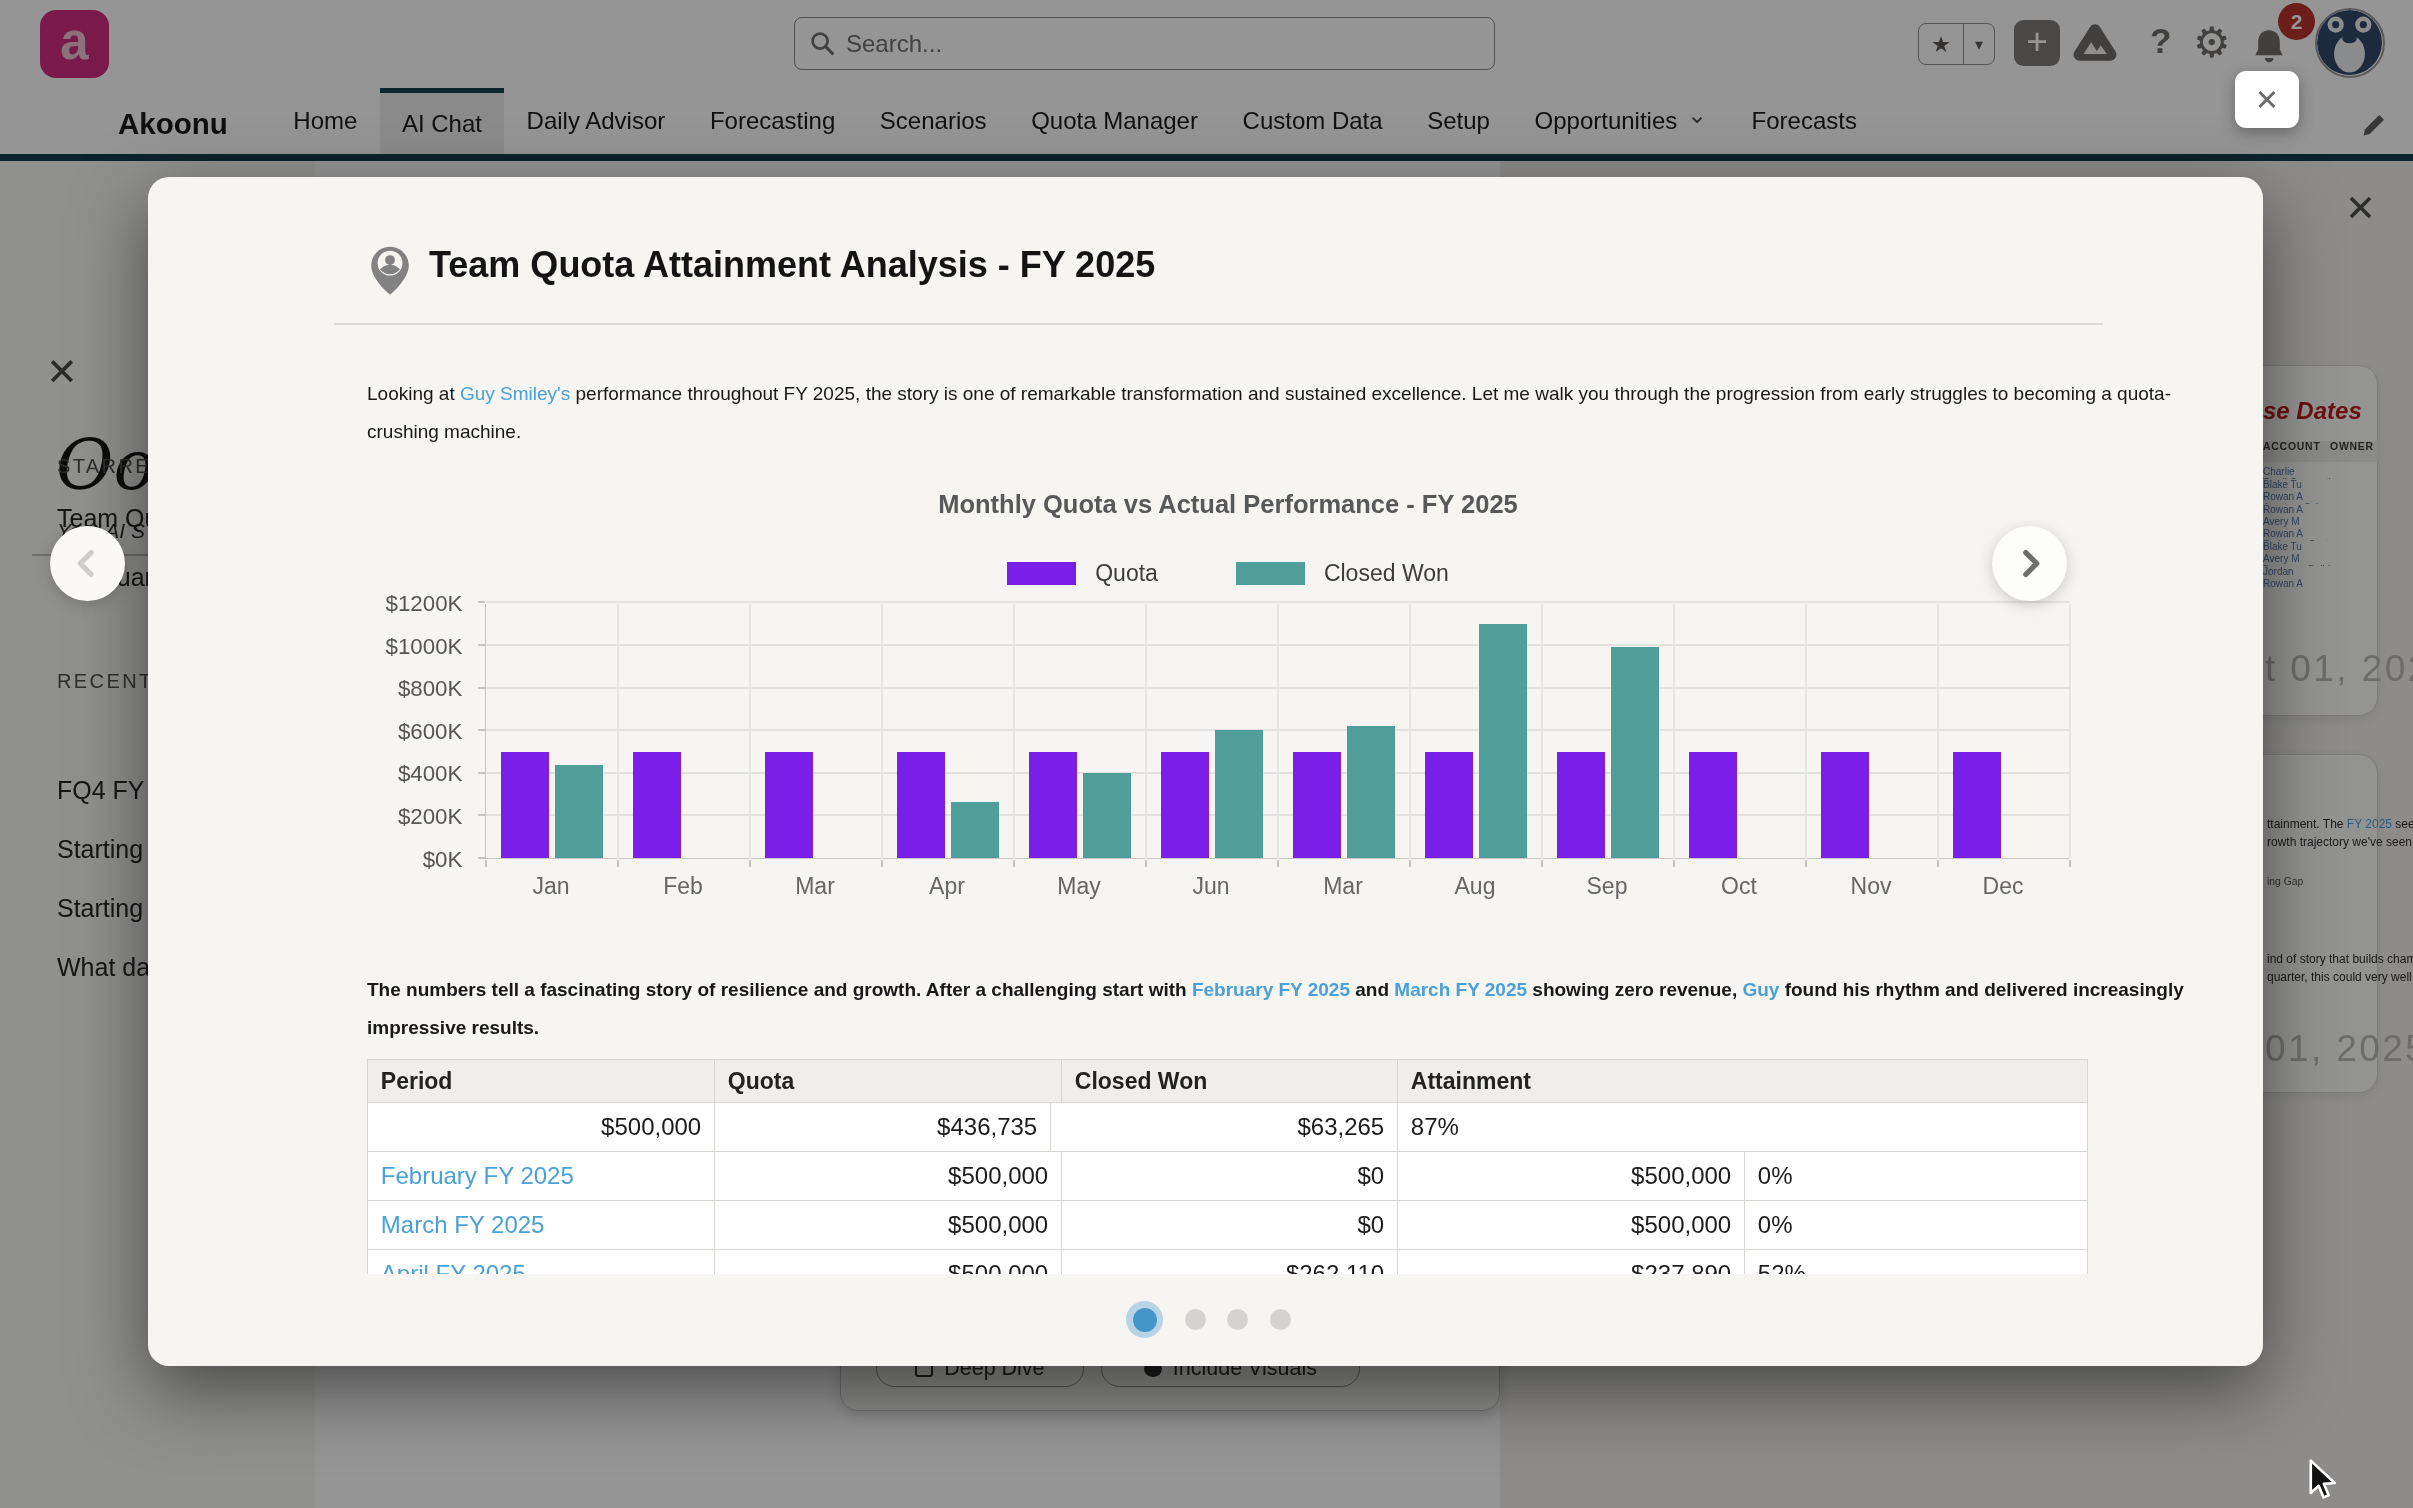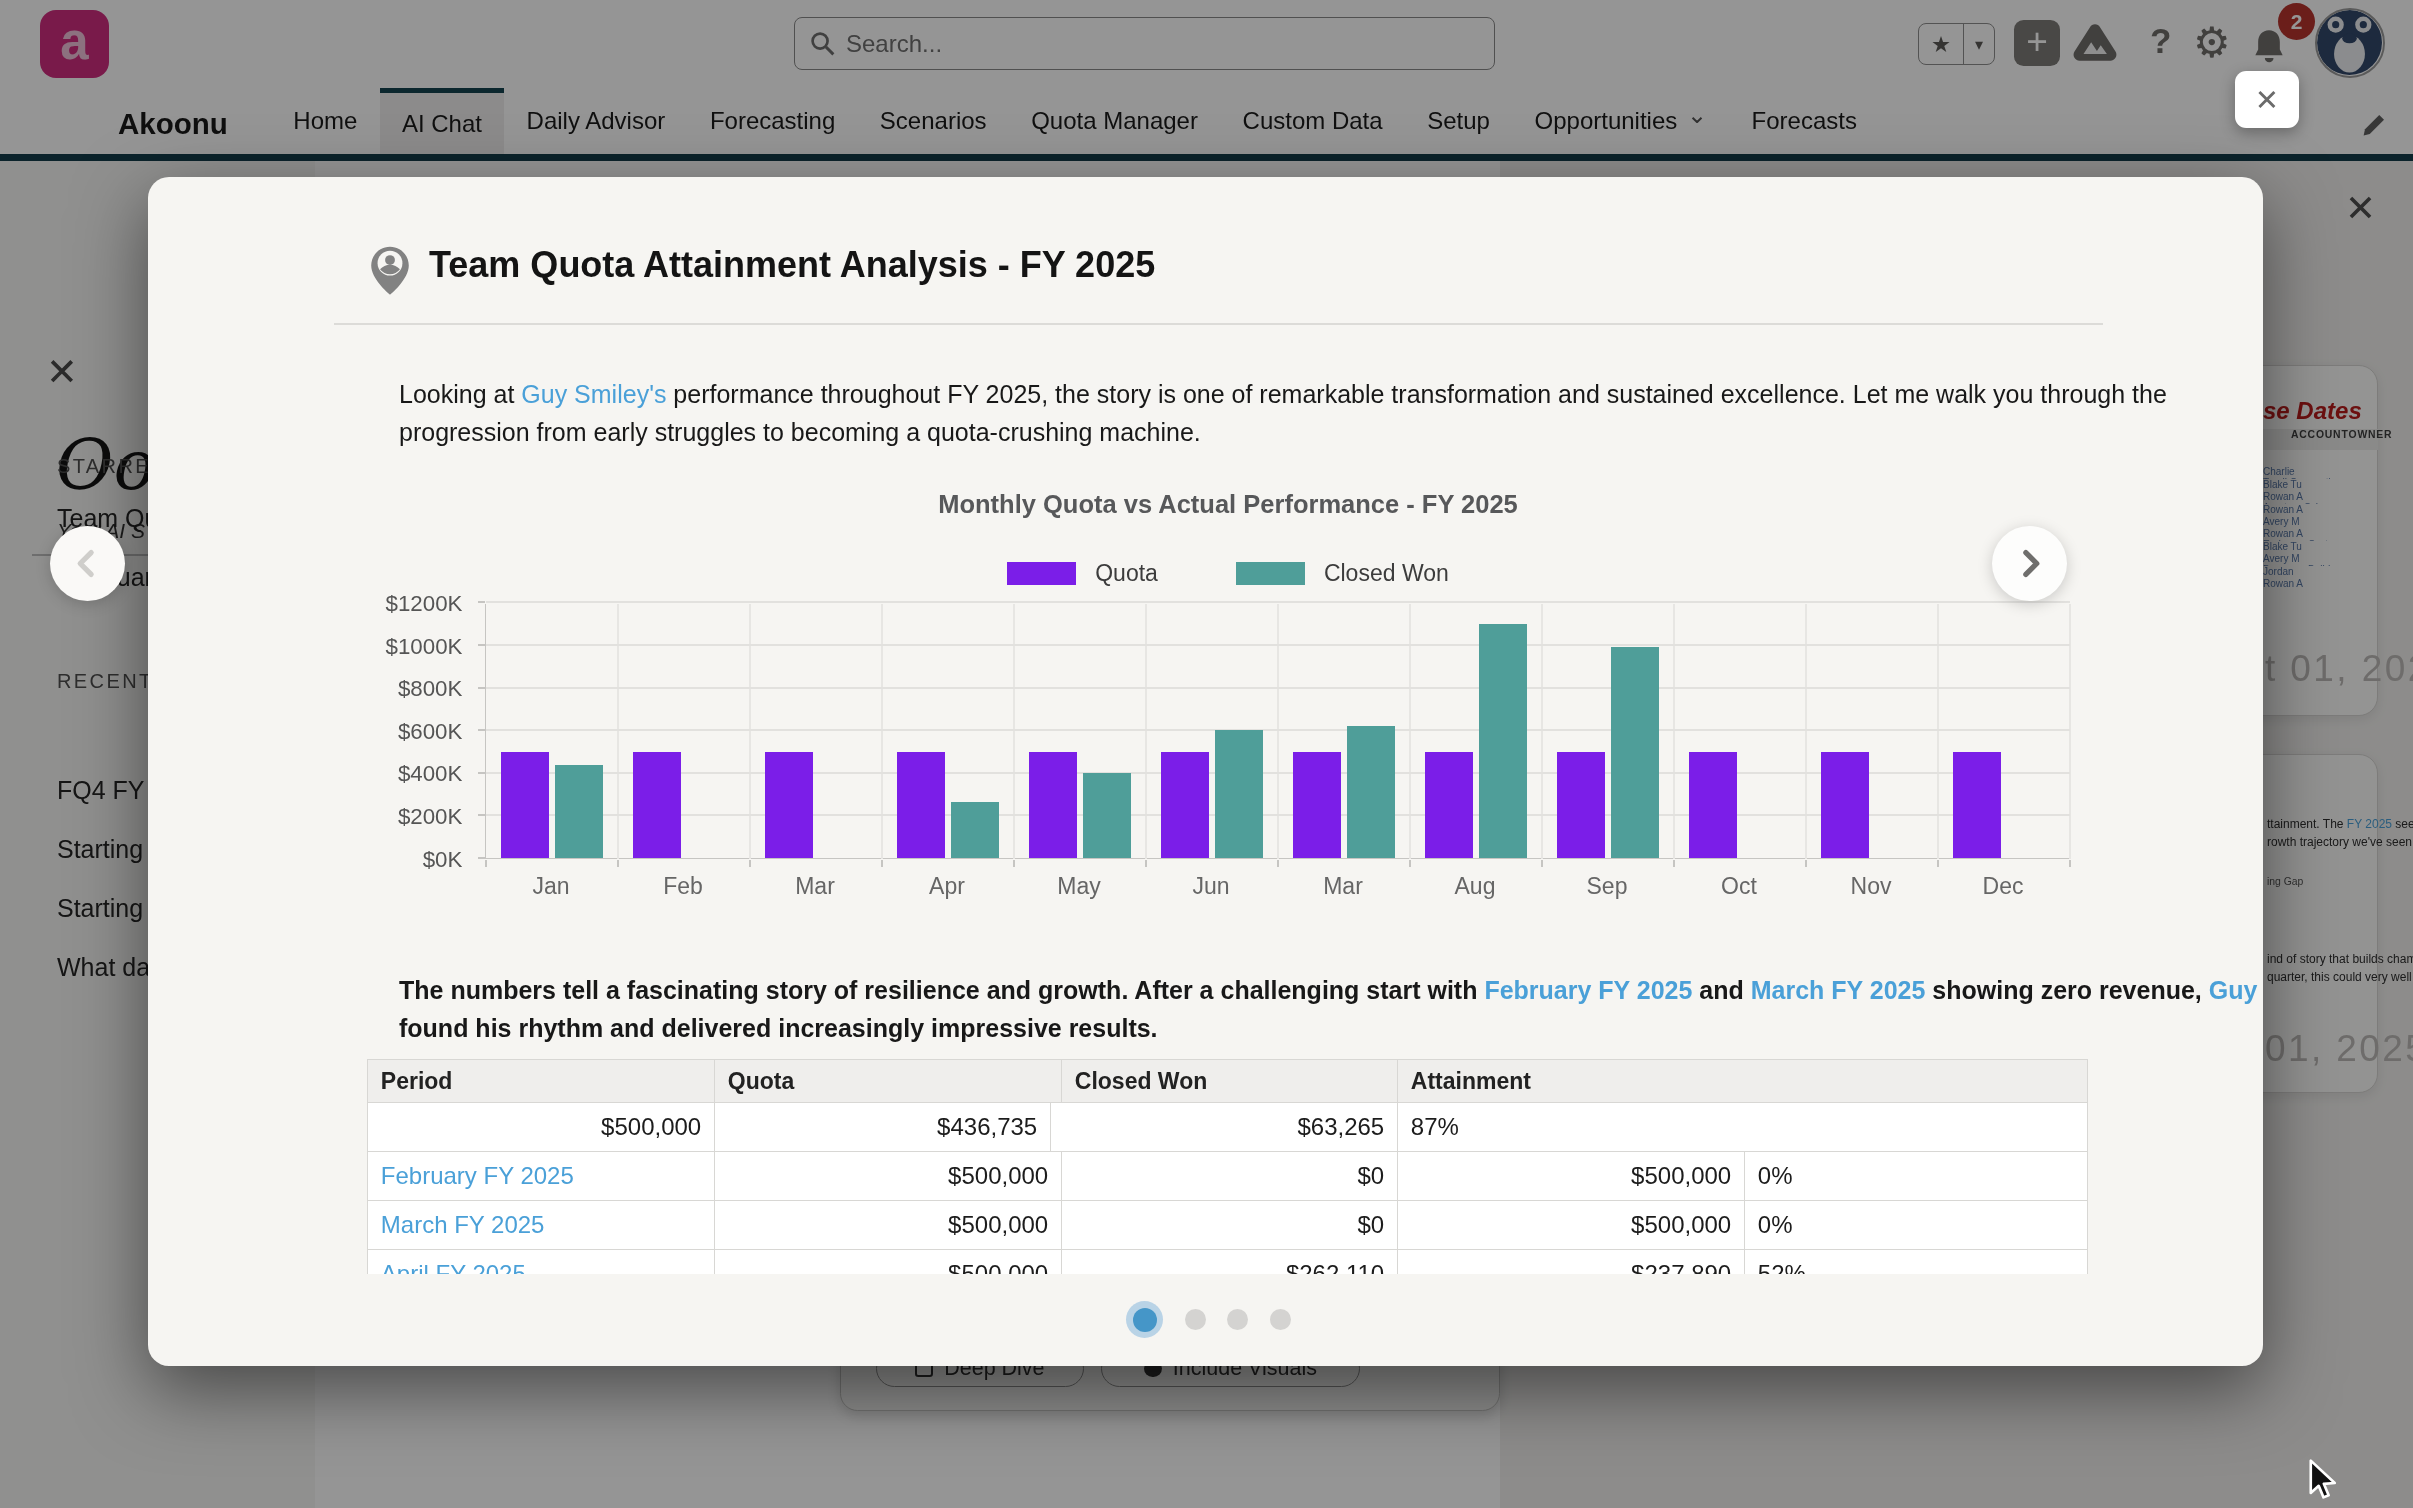--- a/index.html
+++ b/index.html
@@ -46,21 +46,21 @@
   .sb-list { left:57px; width:255px; }
   .sb-item { font-size:25px; color:#262626; margin-bottom:30px; white-space:nowrap; }
 
   .chatcol { left:315px; top:161px; width:1185px; height:1347px; background:#ffffff; }
   .rightpanel { left:1500px; top:161px; width:913px; height:1347px; background:#f1f0ee; }
   .rp-close { left:2345px; top:190px; font-size:37px; color:#4e4e4e; line-height:1; }
   .bg-card { border:1.6px solid #d6d5d2; border-radius:19px; background:#fdfdfc; box-shadow:0 3.2px 11.2px rgba(0,0,0,0.08); }
   .card1 { left:1660px; top:365px; width:718px; height:351px; }
   .card2 { left:1660px; top:754px; width:718px; height:339px; background:#fbfbfa; }
   .c1-title { left:2263px; top:397px; font-size:24px; font-weight:bold; color:#b91c1c; white-space:nowrap;font-style:italic; }
-  .mini-head { left:2263px; top:429px; width:115px; height:21px; background:#ececea; display:flex;padding-left:28px; }
+  .mini-head { left:2263px; top:441px; width:115px; height:21px; background:#ececea; display:flex; }
   .mini-head span { font-size:10.4px; font-weight:bold; letter-spacing:0.8px; color:#3e3e3e; }
   .mini-rows { left:2263px; top:465px; width:150px; }
   .mini-row { display:flex; height:12.4px; font-size:10px; white-space:nowrap;flex-direction:column; }
   .mini-row .acc { width:67px; overflow:hidden; color:#5878a8; }
   .mini-row .own { color:#5878a8; }
   .fade-date { font-size:37px; color:#bcbab7; letter-spacing:2.4px; white-space:nowrap; }
   .c2-lines { left:2267px; font-size:12px; line-height:17.6px; color:#2f2f2f; white-space:nowrap; }
   .c2-lines .lnk { color:#4aa0d8; }
   .c2-gap { left:2267px; top:876px; font-size:10.4px; color:#555; }
 
@@ -72,21 +72,21 @@
   .pb-ico-dot { width:17.6px; height:17.6px; border-radius:50%; background:#333; }
 
   
   .overlay { left:0; top:0; width:2413px; height:1508px; background:rgba(0,0,0,0.415); z-index:50; }
 
   
   .modal { left:148px; top:177px; width:2115px; height:1189px; background:#f6f5f2; border-radius:21px; box-shadow:0 24px 72px rgba(0,0,0,0.5); z-index:100; overflow:hidden; }
   .m-title { left:281px; top:67px; font-size:36px; font-weight:bold; color:#141414; white-space:nowrap; }
   .m-pin { left:222px; top:69px; width:40px; height:49px; }
   .m-divider { left:186px; top:146px; width:1769px; height:1.6px; background:#dcdbd8; }
-  .m-para { left:219px; width:1864px; font-size:25px; line-height:38px; color:#181818;margin-left:32px; }
+  .m-para { left:219px; width:1864px; font-size:19px; line-height:38px; color:#181818; }
   .m-para .lnk { color:#4aa0d8; }
   .p1 { top:198px; }
   .p2 { top:794px;font-weight:bold; }
   .chart-title { left:282px; top:313px; width:1596px; text-align:center; font-size:25.5px; font-weight:bold; color:#57585a; }
   .legend { left:282px; top:383px; width:1596px; display:flex; justify-content:center; align-items:center; gap:19px; }
   .legend .swatch { width:69px; height:22.3px; }
   .legend .lg-label { font-size:23px; color:#3c3c3c; margin-right:59px; }
   .plot { left:337px; top:427px; width:1584px; height:255px; border-left:1.6px solid #c6c5c2; border-bottom:1.6px solid #c6c5c2; }
   .gl-h { position:absolute; left:0; width:1584px; height:1.6px; background:#e2e1de; }
   .gl-v { position:absolute; top:0; width:1.6px; height:255px; background:#e7e6e3; }

